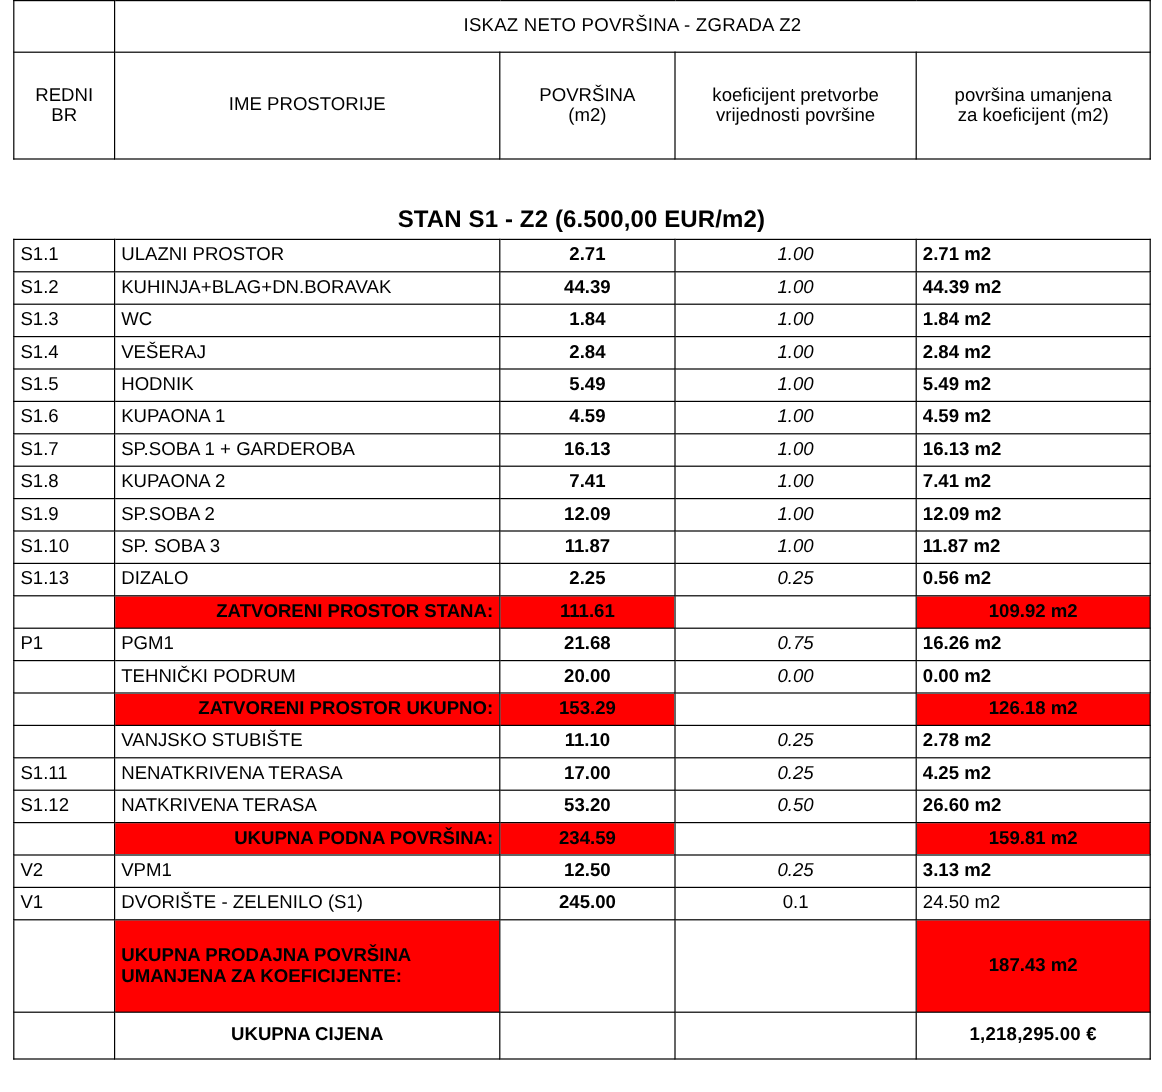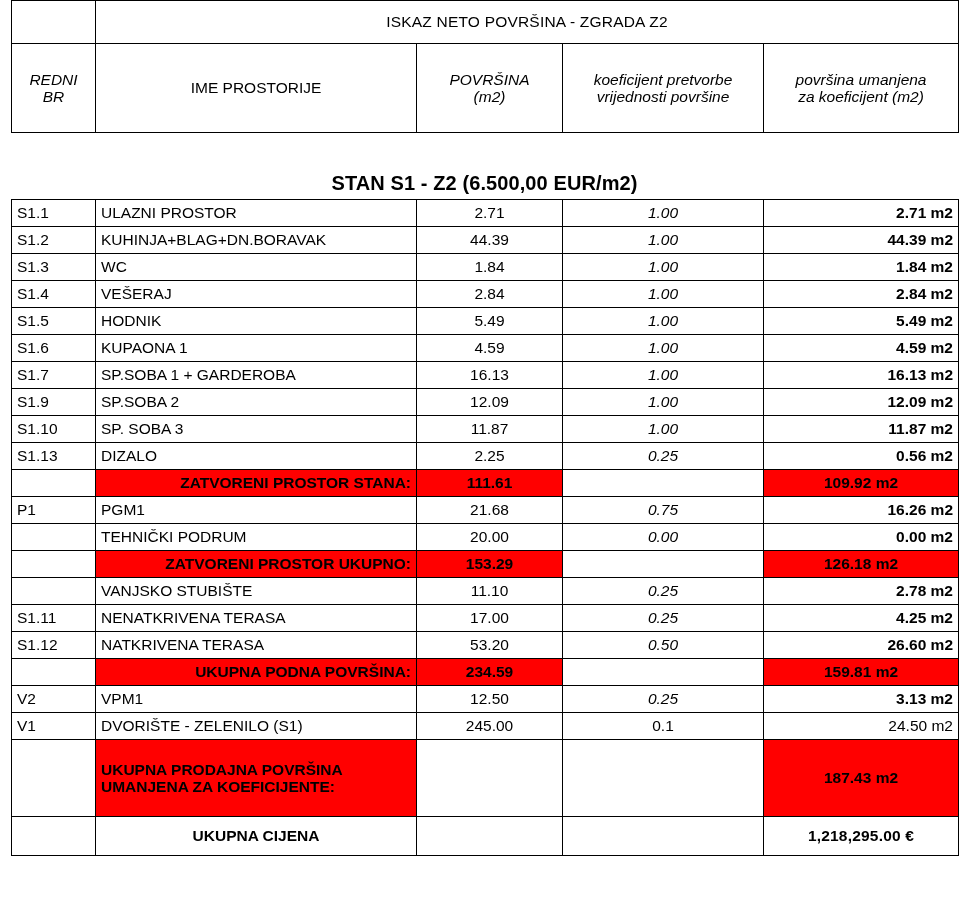--- a/index.html
+++ b/index.html
@@ -55,21 +55,21 @@
     letter-spacing: 0.2px;
     height: 42px;
   }
   .hdr-blank { height: 42px; }
   .hdr-cell {
     text-align: center;
     font-size: 16px;
     font-weight: 400;
     height: 88px;
   }
-  .hdr-cell .ln { display: block; font-style: italic; }
+  .hdr-cell .ln { display: block; }
 
   
   .section-title {
     position: absolute;
     left: 11px;
     top: 172px;
     width: 947px;
     text-align: center;
     font-size: 20px;
     font-weight: bold;
@@ -83,23 +83,23 @@
     top: 199px;
     width: 947px;
   }
   .body-table td {
     height: 26px;
     font-size: 16px;
   }
 
   .c-num   { text-align: left; padding-left: 4px; }
   .c-name  { text-align: left; padding-left: 6px; }
-  .c-area  { text-align: center; }
+  .c-area  { text-align: center; font-weight: bold; }
   .c-coef  { text-align: center; font-style: italic; }
-  .c-res   { text-align: right; font-weight: bold; }
+  .c-res   { text-align: left; font-weight: bold; }
 
   .red { background: #FF0000 !important; }
   .bold { font-weight: bold; }
   .plain { font-style: normal; font-weight: normal; }
 
   .label-right { text-align: right; padding-right: 8px; font-weight: bold; font-size: 16px; }
   .label-center { font-weight: bold; font-size: 16px; }
 
   .tall-2 { height: 76px !important; }
   .tall-1 { height: 38px !important; }
@@ -217,20 +217,27 @@
           <td class="c-res">4.59  m2</td>
         </tr>
         <tr>
           <td class="c-num">S1.7</td>
           <td class="c-name">SP.SOBA 1 + GARDEROBA</td>
           <td class="c-area">16.13</td>
           <td class="c-coef">1.00</td>
           <td class="c-res">16.13  m2</td>
         </tr>
         <tr>
+          <td class="c-num">S1.8</td>
+          <td class="c-name">KUPAONA 2</td>
+          <td class="c-area">7.41</td>
+          <td class="c-coef">1.00</td>
+          <td class="c-res">7.41  m2</td>
+        </tr>
+        <tr>
           <td class="c-num">S1.9</td>
           <td class="c-name">SP.SOBA 2</td>
           <td class="c-area">12.09</td>
           <td class="c-coef">1.00</td>
           <td class="c-res">12.09  m2</td>
         </tr>
         <tr>
           <td class="c-num">S1.10</td>
           <td class="c-name">SP. SOBA 3</td>
           <td class="c-area">11.87</td>

